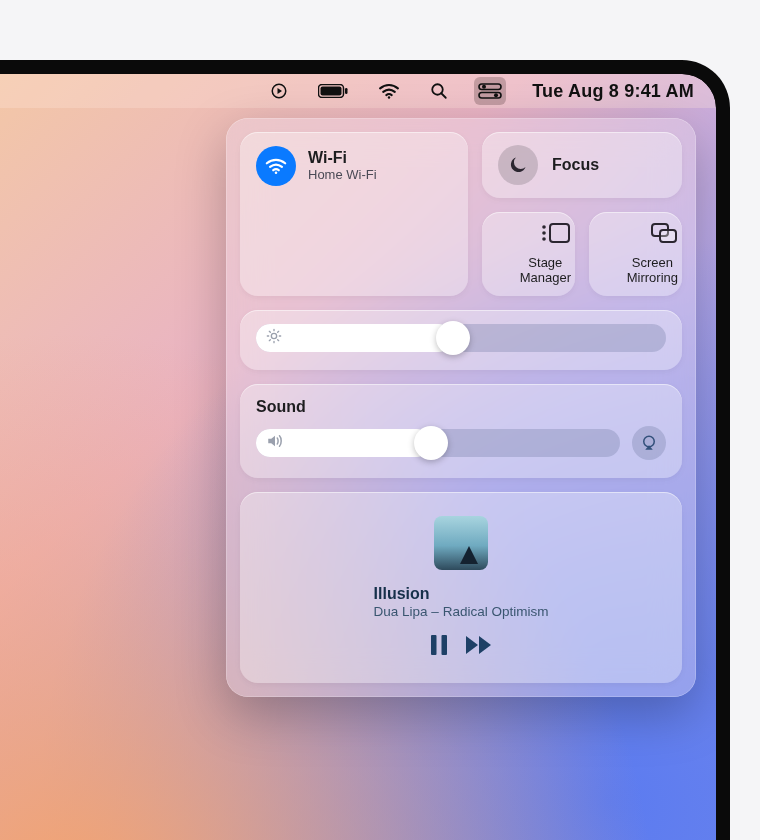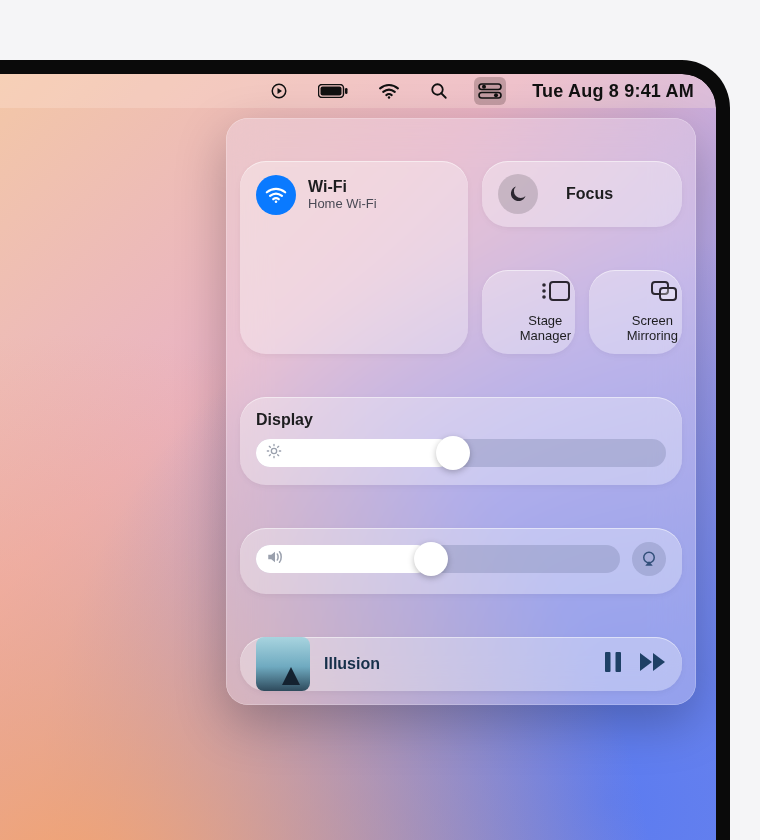--- a/index.html
+++ b/index.html
@@ -53,44 +53,43 @@
     border-radius: 22px;
     background: rgba(235,220,235,0.35);
     backdrop-filter: blur(20px);
     box-shadow: 0 18px 50px rgba(0,0,0,0.25), 0 0 0 0.5px rgba(255,255,255,0.4) inset;
     display: flex; flex-direction: column; gap: 14px;
     color: #1d1d1f;
   }
   .row1 { display:flex; gap:14px; }
   .tile {
     background: rgba(255,255,255,0.32);
-    border-radius: 26px;
+    border-radius: 18px;
     box-shadow: 0 1px 0 rgba(255,255,255,0.5) inset, 0 2px 6px rgba(0,0,0,0.05);
-    margin-top: 29px;
   }
   .conn {
     flex: 1 1 0;
     padding: 14px 16px;
     display:flex; flex-direction:column; gap:14px;
   }
   .conn-item { display:flex; align-items:center; gap:12px; }
   .conn-item .bubble {
     width:40px; height:40px; border-radius:50%;
     background:#0a7aff;
     display:flex; align-items:center; justify-content:center;
     flex-shrink:0;
   }
   .conn-item .txt { display:flex; flex-direction:column; line-height:1.15; }
   .conn-item .title { font-weight:700; font-size:16px; }
   .conn-item .sub { font-size:13px; color:#4a4a55; }
 
   .rightcol { width: 200px; display:flex; flex-direction:column; gap:14px; }
   .focus {
     flex: 0 0 66px;
-    display:flex; align-items:center; gap:28px;
+    display:flex; align-items:center; gap:14px;
     padding: 0 16px;
   }
   .focus .moon {
     width:40px; height:40px; border-radius:50%;
     background: rgba(120,110,120,0.3);
     display:flex; align-items:center; justify-content:center;
   }
   .focus .lbl { font-weight:700; font-size:16px; }
   .smallrow { flex:1; display:flex; gap:14px; }
   .smalltile {
@@ -125,22 +124,22 @@
     box-shadow: 0 2px 6px rgba(0,0,0,0.25);
   }
   .airplay-audio {
     width:34px; height:34px; border-radius:50%;
     background: rgba(120,130,170,0.35);
     display:flex; align-items:center; justify-content:center;
     flex-shrink:0;
   }
 
   .nowplaying {
-    padding: 0 16px;
-    display:flex; align-items:center; gap:14px;
+    padding: 24px 16px;
+    display:flex; align-items:center; gap:14px;flex-direction:column;
   }
   .art {
     width:54px; height:54px; border-radius:8px;
     background: linear-gradient(180deg, #a8d4df 0%, #6faac0 55%, #2e4a5c 100%);
     position:relative; overflow:hidden; flex-shrink:0;
   }
   .art::after{
     content:""; position:absolute; right:10px; bottom:6px;
     width:0; height:0;
     border-left:9px solid transparent;
@@ -246,37 +245,37 @@
                     <rect x="10" y="8" width="16" height="12" rx="3" fill="rgba(255,255,255,0.3)"></rect>
                   </svg>
               </span>
               <span class="lbl">Screen<br>Mirroring</span>
             </div>
           </div>
         </div>
       </div>
 
       <div class="tile slider-tile">
-        <span class="hdr">Display</span>
         <div class="sliderrow">
           <div class="track">
             <div class="fill" id="display-fill" style="width: 48%;">
               <span>
                 <svg width="16" height="16" viewBox="0 0 24 24" fill="none" stroke="#9aa0ad" stroke-width="2" stroke-linecap="round">
                     <circle cx="12" cy="12" r="4"></circle>
                     <path d="M12 2v2M12 20v2M4 12H2M22 12h-2M5 5l1.5 1.5M17.5 17.5L19 19M5 19l1.5-1.5M17.5 6.5L19 5"></path>
                   </svg>
               </span>
             </div>
             <div class="thumb" id="display-thumb" style="left: 48%;"></div>
           </div>
         </div>
       </div>
 
       <div class="tile slider-tile">
+        <span class="hdr">Sound</span>
         <div class="sliderrow">
           <div class="track">
             <div class="fill" id="sound-fill" style="width: 48%;">
               <span>
                 <svg width="18" height="16" viewBox="0 0 24 20" fill="none" stroke="#9aa0ad" stroke-width="2" stroke-linecap="round">
                     <path d="M3 7v6h4l5 4V3L7 7H3z" fill="#9aa0ad" stroke="none"></path>
                     <path d="M15 6c1.5 1.5 1.5 6.5 0 8"></path>
                     <path d="M18 3c3 3 3 11 0 14"></path>
                   </svg>
               </span>
@@ -289,20 +288,21 @@
                 <path d="M7 21l5-6 5 6H7z" fill="#33507a" stroke="none"></path>
               </svg>
           </span>
         </div>
       </div>
 
       <div class="tile nowplaying">
         <div class="art"></div>
         <div class="np-txt">
           <span class="title">Illusion</span>
+          <span class="sub">Dua Lipa – Radical Optimism</span>
         </div>
         <div class="np-ctrls">
           <span>
             <svg width="18" height="20" viewBox="0 0 18 20">
                 <rect x="1" y="0" width="5.5" height="20" rx="1" fill="#1e4066"></rect>
                 <rect x="11.5" y="0" width="5.5" height="20" rx="1" fill="#1e4066"></rect>
               </svg>
           </span>
           <span>
             <svg width="26" height="18" viewBox="0 0 26 18">

